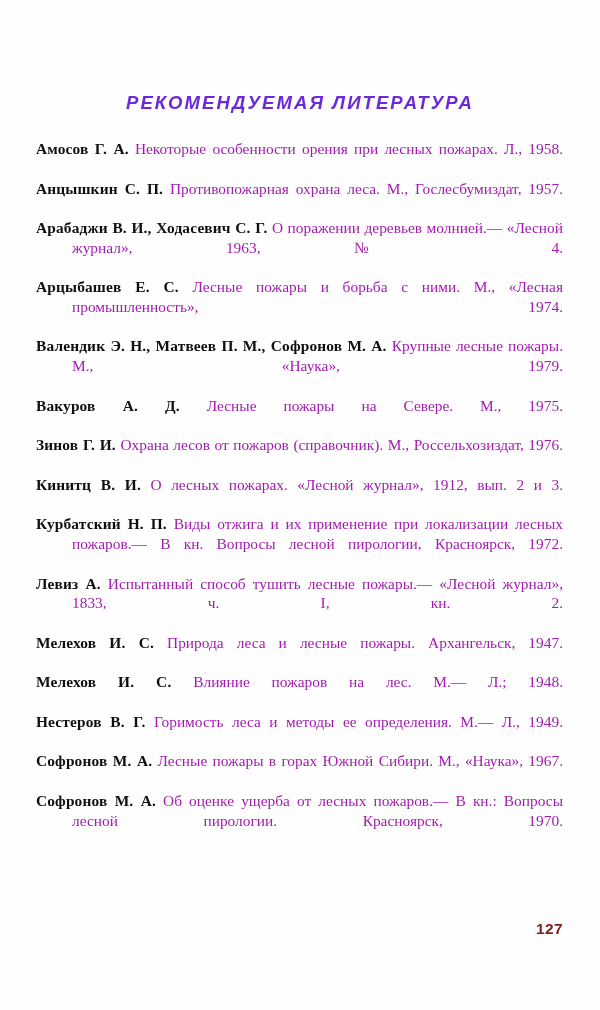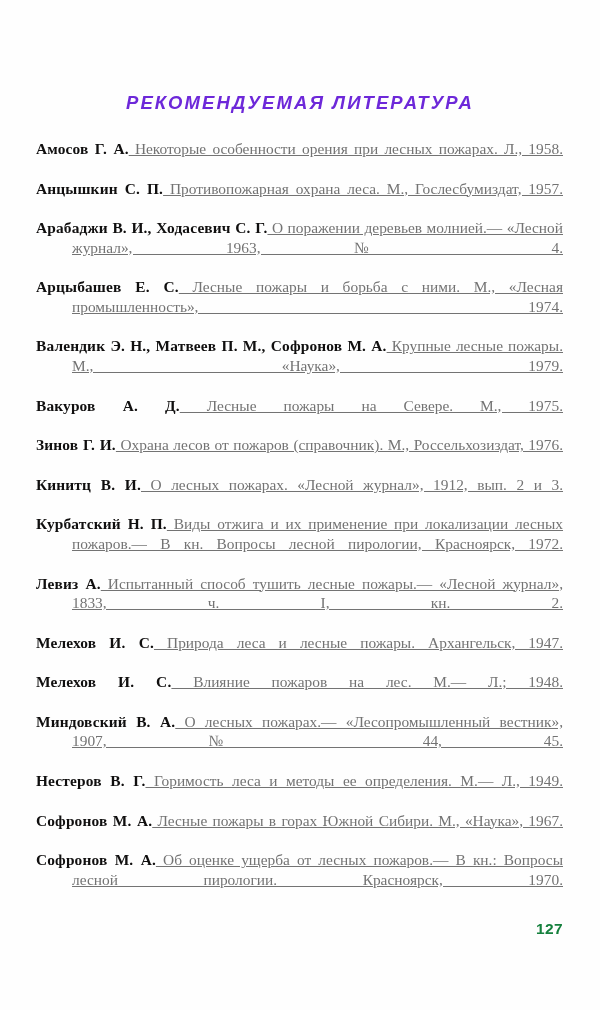--- a/index.html
+++ b/index.html
@@ -71,32 +71,32 @@
 
   .au {
     font-weight: bold;
     letter-spacing: 0.15px;
   }
   .ti {
     font-weight: normal;
   }
 
   
-  .ti { color: #737373; text-decoration: underline; }
+  .ti { color: #a21caf; }
 
   
   .folio {
     position: absolute;
     right: 37px;
     bottom: 72px;
     font-family: "Liberation Sans", "DejaVu Sans", sans-serif;
     font-weight: bold;
     font-size: 15.5px;
     letter-spacing: 0.4px;
-    color: #15803d;
+    color: #7f1d1d;
   }
 </style>
 </head>
 <body>
 
 <div class="page">
 
   <div class="page-heading">РЕКОМЕНДУЕМАЯ ЛИТЕРАТУРА</div>
 
   <div class="biblio">
@@ -106,21 +106,20 @@
       <p class="entry"><span class="au">Арабаджи В. И., Ходасевич С. Г.</span><span class="ti"> О поражении деревьев молнией.— «Лесной журнал», 1963, № 4.</span></p>
       <p class="entry"><span class="au">Арцыбашев Е. С.</span><span class="ti"> Лесные пожары и борьба с ними. М., «Лесная промышленность», 1974.</span></p>
       <p class="entry"><span class="au">Валендик Э. Н., Матвеев П. М., Софронов М. А.</span><span class="ti"> Крупные лесные пожары. М., «Наука», 1979.</span></p>
       <p class="entry"><span class="au">Вакуров А. Д.</span><span class="ti"> Лесные пожары на Севере. М., 1975.</span></p>
       <p class="entry"><span class="au">Зинов Г. И.</span><span class="ti"> Охрана лесов от пожаров (справочник). М., Россельхозиздат, 1976.</span></p>
       <p class="entry"><span class="au">Кинитц В. И.</span><span class="ti"> О лесных пожарах. «Лесной журнал», 1912, вып. 2 и 3.</span></p>
       <p class="entry"><span class="au">Курбатский Н. П.</span><span class="ti"> Виды отжига и их применение при локализации лесных пожаров.— В кн. Вопросы лесной пирологии, Красноярск, 1972.</span></p>
       <p class="entry"><span class="au">Левиз А.</span><span class="ti"> Испытанный способ тушить лесные пожары.— «Лесной журнал», 1833, ч. I, кн. 2.</span></p>
       <p class="entry"><span class="au">Мелехов И. С.</span><span class="ti"> Природа леса и лесные пожары. Архангельск, 1947.</span></p>
       <p class="entry"><span class="au">Мелехов И. С.</span><span class="ti"> Влияние пожаров на лес. М.— Л.; 1948.</span></p>
-      <p class="entry"><span class="au">Миндовский В. А.</span><span class="ti"> О лесных пожарах.— «Лесопромышленный вестник», 1907, № 44, 45.</span></p>
       <p class="entry"><span class="au">Нестеров В. Г.</span><span class="ti"> Горимость леса и методы ее определения. М.— Л., 1949.</span></p>
       <p class="entry"><span class="au">Софронов М. А.</span><span class="ti"> Лесные пожары в горах Южной Сибири. М., «Наука», 1967.</span></p>
       <p class="entry"><span class="au">Софронов М. А.</span><span class="ti"> Об оценке ущерба от лесных пожаров.— В кн.: Вопросы лесной пирологии. Красноярск, 1970.</span></p>
     </div>
 
   <div class="folio">127</div>
 
 </div>
 
 </body></html>

